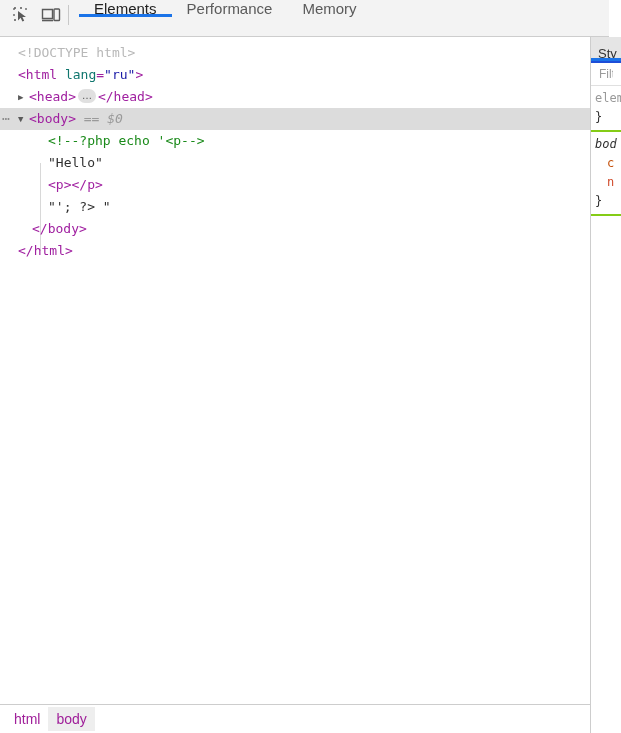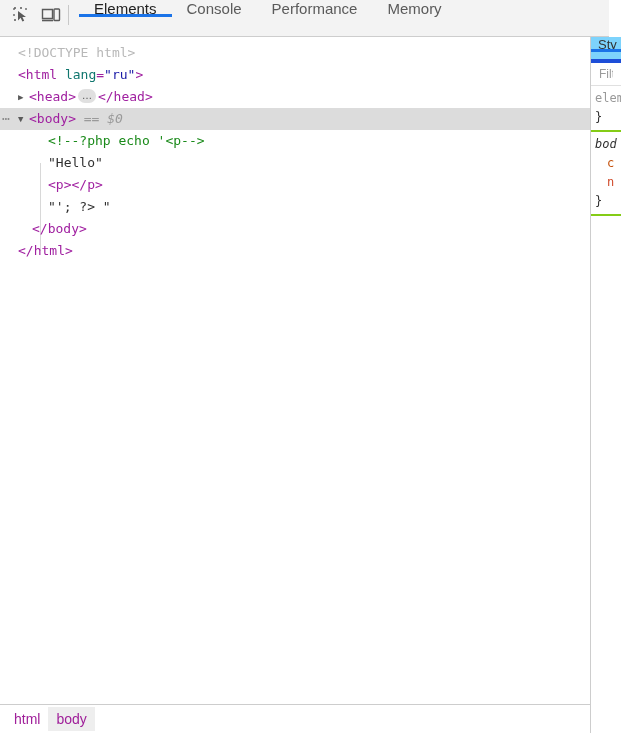--- a/index.html
+++ b/index.html
@@ -173,24 +173,24 @@
     position: absolute;
     left: 591px;
     top: 37px;
     width: 30px;
     height: 696px;
     background: #ffffff;
     overflow: hidden;
   }
   .sidebar-tabs {
     height: 26px;
-    background: #7dd3fc;
-    border-bottom: 4px solid #1d4ed8;
-    display: flex;
-    align-items: flex-start;
+    background: #e5e5e5;
+    border-bottom: 2px solid #1d4ed8;
+    display: flex;
+    align-items: flex-end;
     box-sizing: border-box;
   }
   .side-tab {
     position: relative;
     display: flex;
     align-items: center;
     padding: 0 7px;
     font-size: 13px;
     color: #333333;
     white-space: nowrap;
@@ -287,23 +287,20 @@
       </div>
 
       <div class="tool-sep"></div>
     </div>
 
     <div class="tabs">
       <div class="tab active">
         <span>Elements</span>
       </div>
       <div class="tab">
-        <span>Console</span>
-      </div>
-      <div class="tab">
         <span>Performance</span>
       </div>
       <div class="tab">
         <span>Memory</span>
       </div>
     </div>
   </div>
 
   <div class="dom-panel">
 

